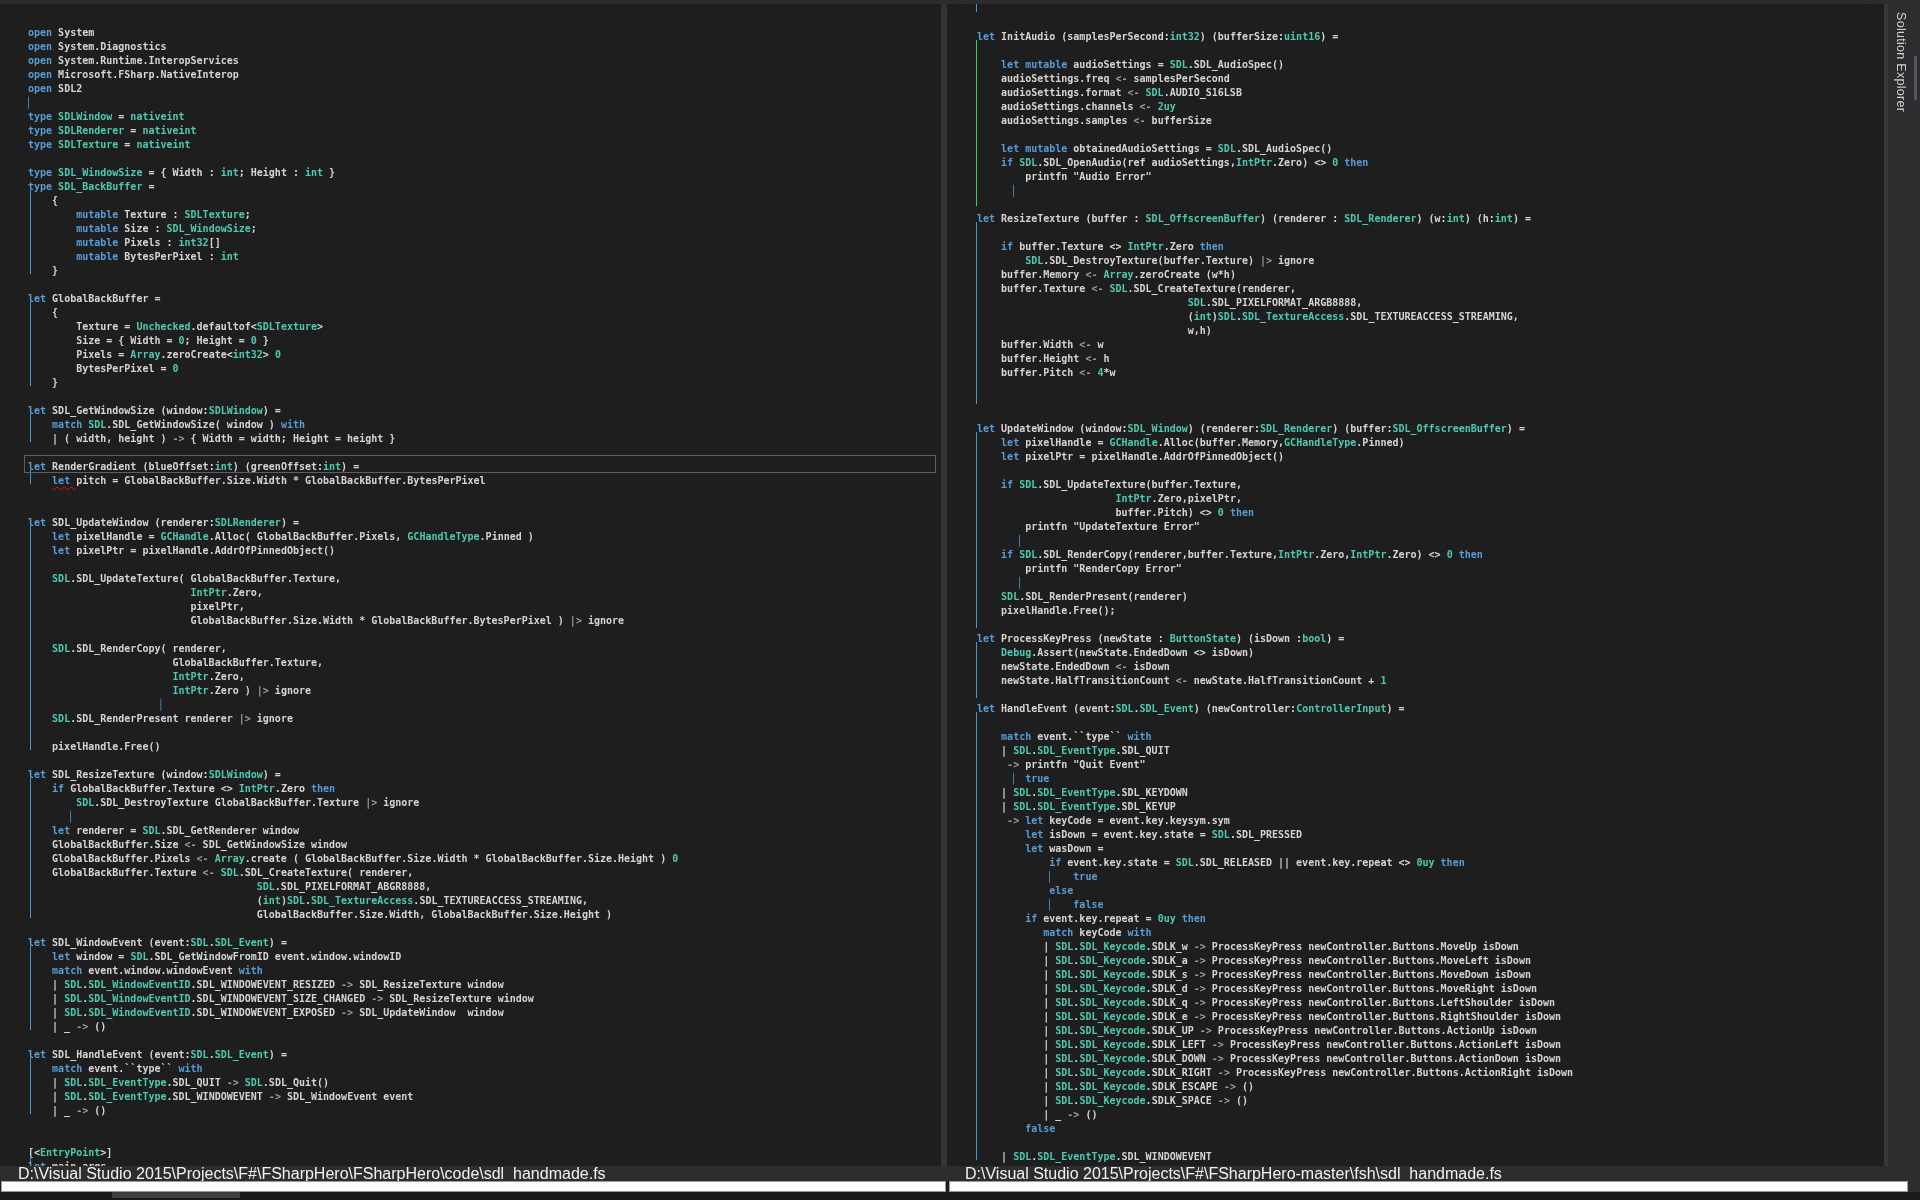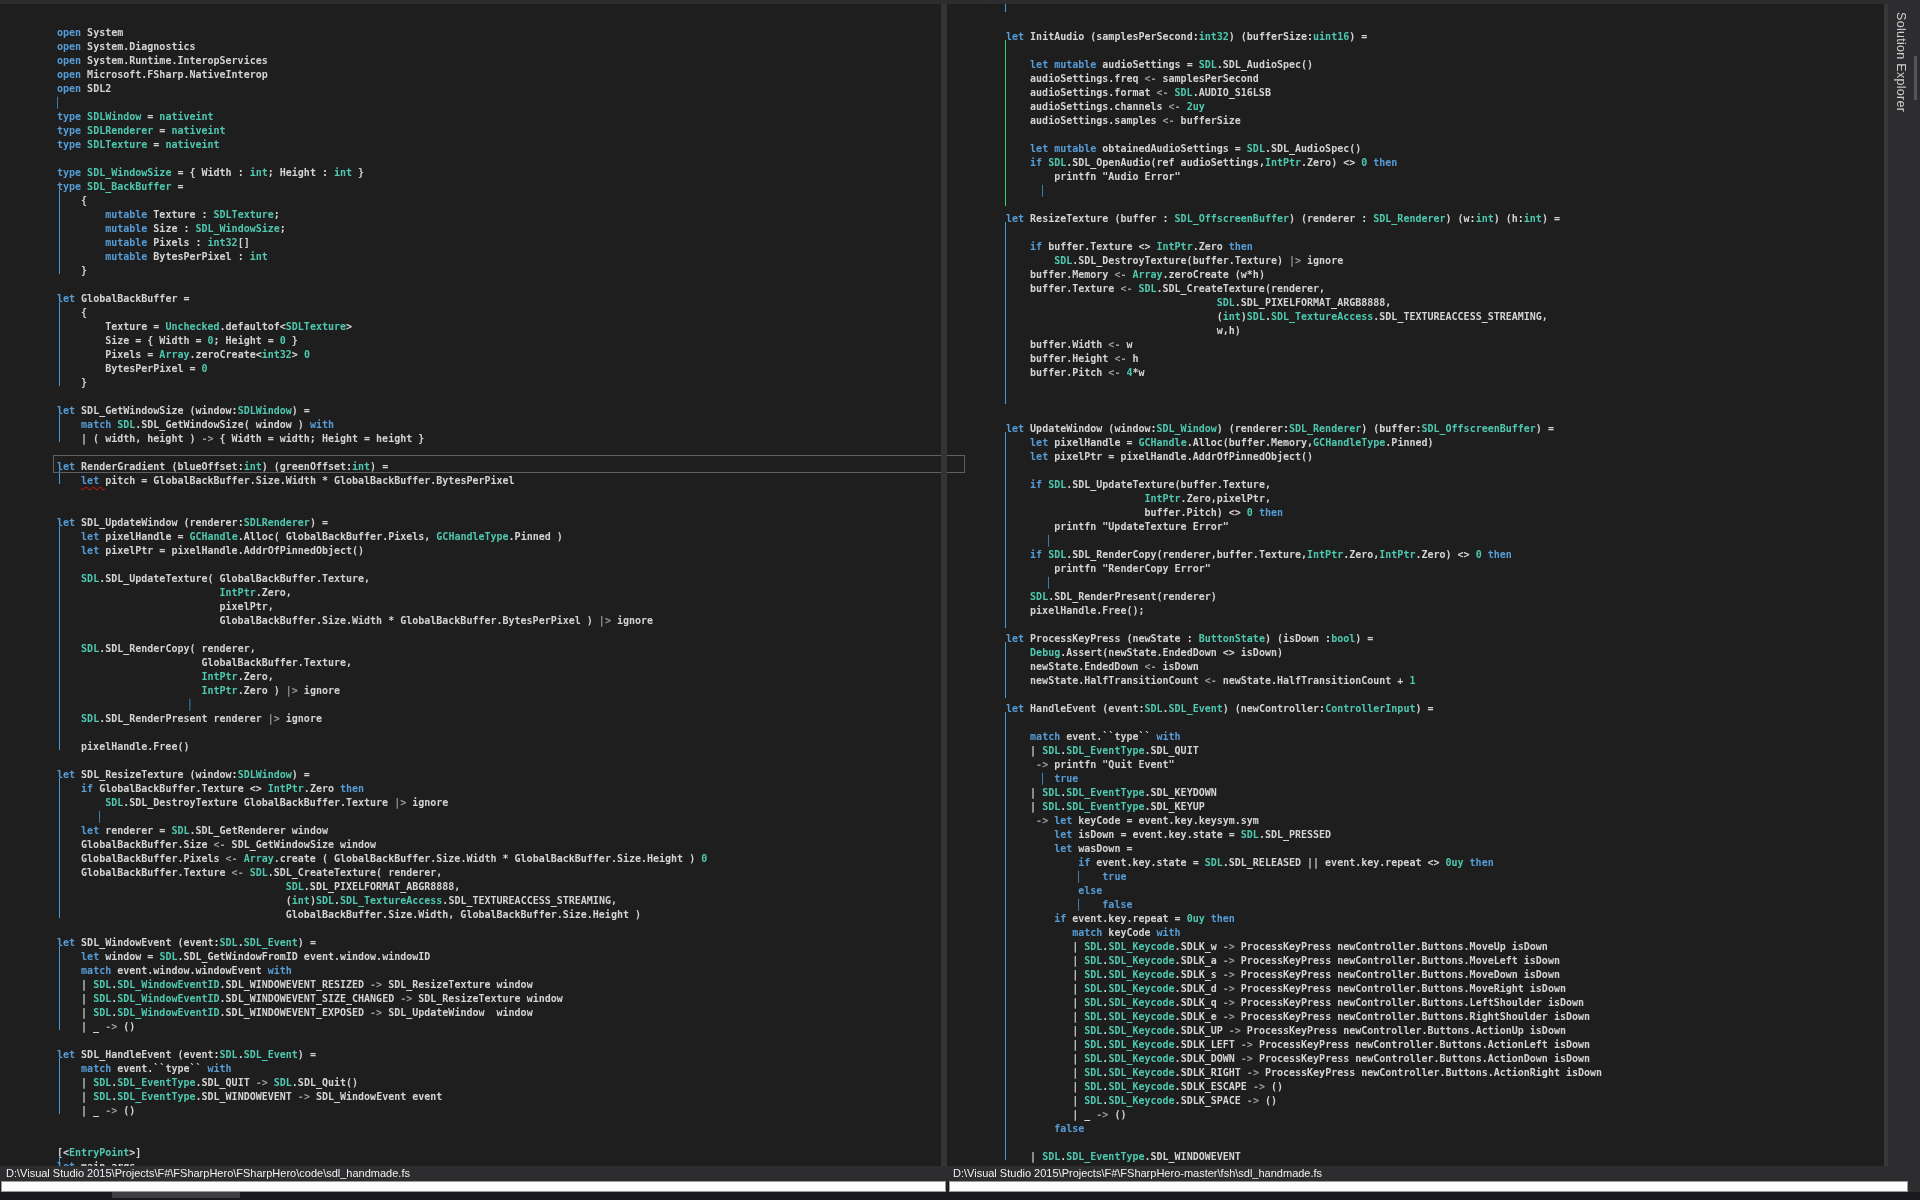--- a/index.html
+++ b/index.html
@@ -1,18 +1,18 @@
 <!DOCTYPE html>
 <html><head>
 <meta charset="utf-8">
 <style>
   html,body{margin:0;padding:0;background:#1a1a1c;width:1920px;height:1200px;overflow:hidden;}
   #root{position:relative;width:1920px;height:1200px;background:#1e1e1e;font-family:"DejaVu Sans Mono",monospace;}
   #topstrip{position:absolute;left:0;top:0;width:1920px;height:4px;background:#2d2d30;}
-  .pane{position:absolute;top:4px;height:1162px;overflow:hidden;background:#1e1e1e;margin-left:29px;}
+  .pane{position:absolute;top:4px;height:1162px;overflow:hidden;background:#1e1e1e;}
   #pane-left{left:0;width:941px;}
   #divider{position:absolute;left:941px;top:4px;width:6px;height:1162px;background:#333338;}
   #pane-right{left:947px;width:937px;border-radius:20px;}
   #right-edge-divider{position:absolute;left:1884px;top:4px;width:4px;height:1196px;background:#37373c;}
   #se-strip{position:absolute;left:1888px;top:4px;width:32px;height:1196px;background:#2d2d30;}
   #se-label{position:absolute;left:6px;top:8px;writing-mode:vertical-rl;font-family:"Liberation Sans",sans-serif;font-size:12.5px;color:#d0d0d0;letter-spacing:.3px;}
   #se-scroll{position:absolute;left:26px;top:52px;width:3px;height:44px;background:#55555c;}
   .code{position:relative;white-space:pre;font-size:10px;line-height:14px;font-weight:700;color:#d4d4d4;}
   #pane-left .code{padding:22px 0 0 28px;}
   #pane-right .code{padding:26px 0 0 30px;}
@@ -20,21 +20,21 @@
   .s-k{color:#569cd6;}
   .s-t{color:#4ec9b0;}
   .s-d{color:#d4d4d4;}
   .s-p{color:#9a9aa0;}
   .s-b{color:#3f9bd8;}
   .s-w{color:#569cd6;text-decoration:underline wavy #e51400 1px;text-underline-offset:2px;}
   .guide{position:absolute;width:1px;}
   .guide.blue{background:#3f9bd8;}
   .guide.green{background:#2bd46e;}
   .curline{position:absolute;border:1px solid #5d5d63;background:transparent;}
-  .pathbar{position:absolute;top:1166px;height:15px;background:#2d2d30;color:#f1f1f1;font-family:"Liberation Sans",sans-serif;font-size:11px;line-height:15px;padding-left:6px;box-sizing:border-box;}
+  .pathbar{position:absolute;top:1166px;height:15px;background:#2d2d30;color:#f1f1f1;font-family:"Liberation Sans",sans-serif;font-size:16px;line-height:15px;padding-left:18px;box-sizing:border-box;}
   #pathbar-left{left:0;width:947px;}
   #pathbar-right{left:947px;width:961px;}
   .hscroll{position:absolute;top:1181px;height:11px;background:#fdfdfd;border:1px solid #9b9b9b;box-sizing:border-box;}
   #hscroll-left{left:1px;width:945px;}
   #hscroll-right{left:949px;width:959px;}
   .bottomstrip{position:absolute;top:1192px;height:8px;background:#19191b;}
   #bstrip-left{left:0;width:947px;}
   #bstrip-right{left:947px;width:973px;}
   #bthumb{position:absolute;left:112px;top:1;width:128px;height:6px;background:#3e3e44;}
 </style>

